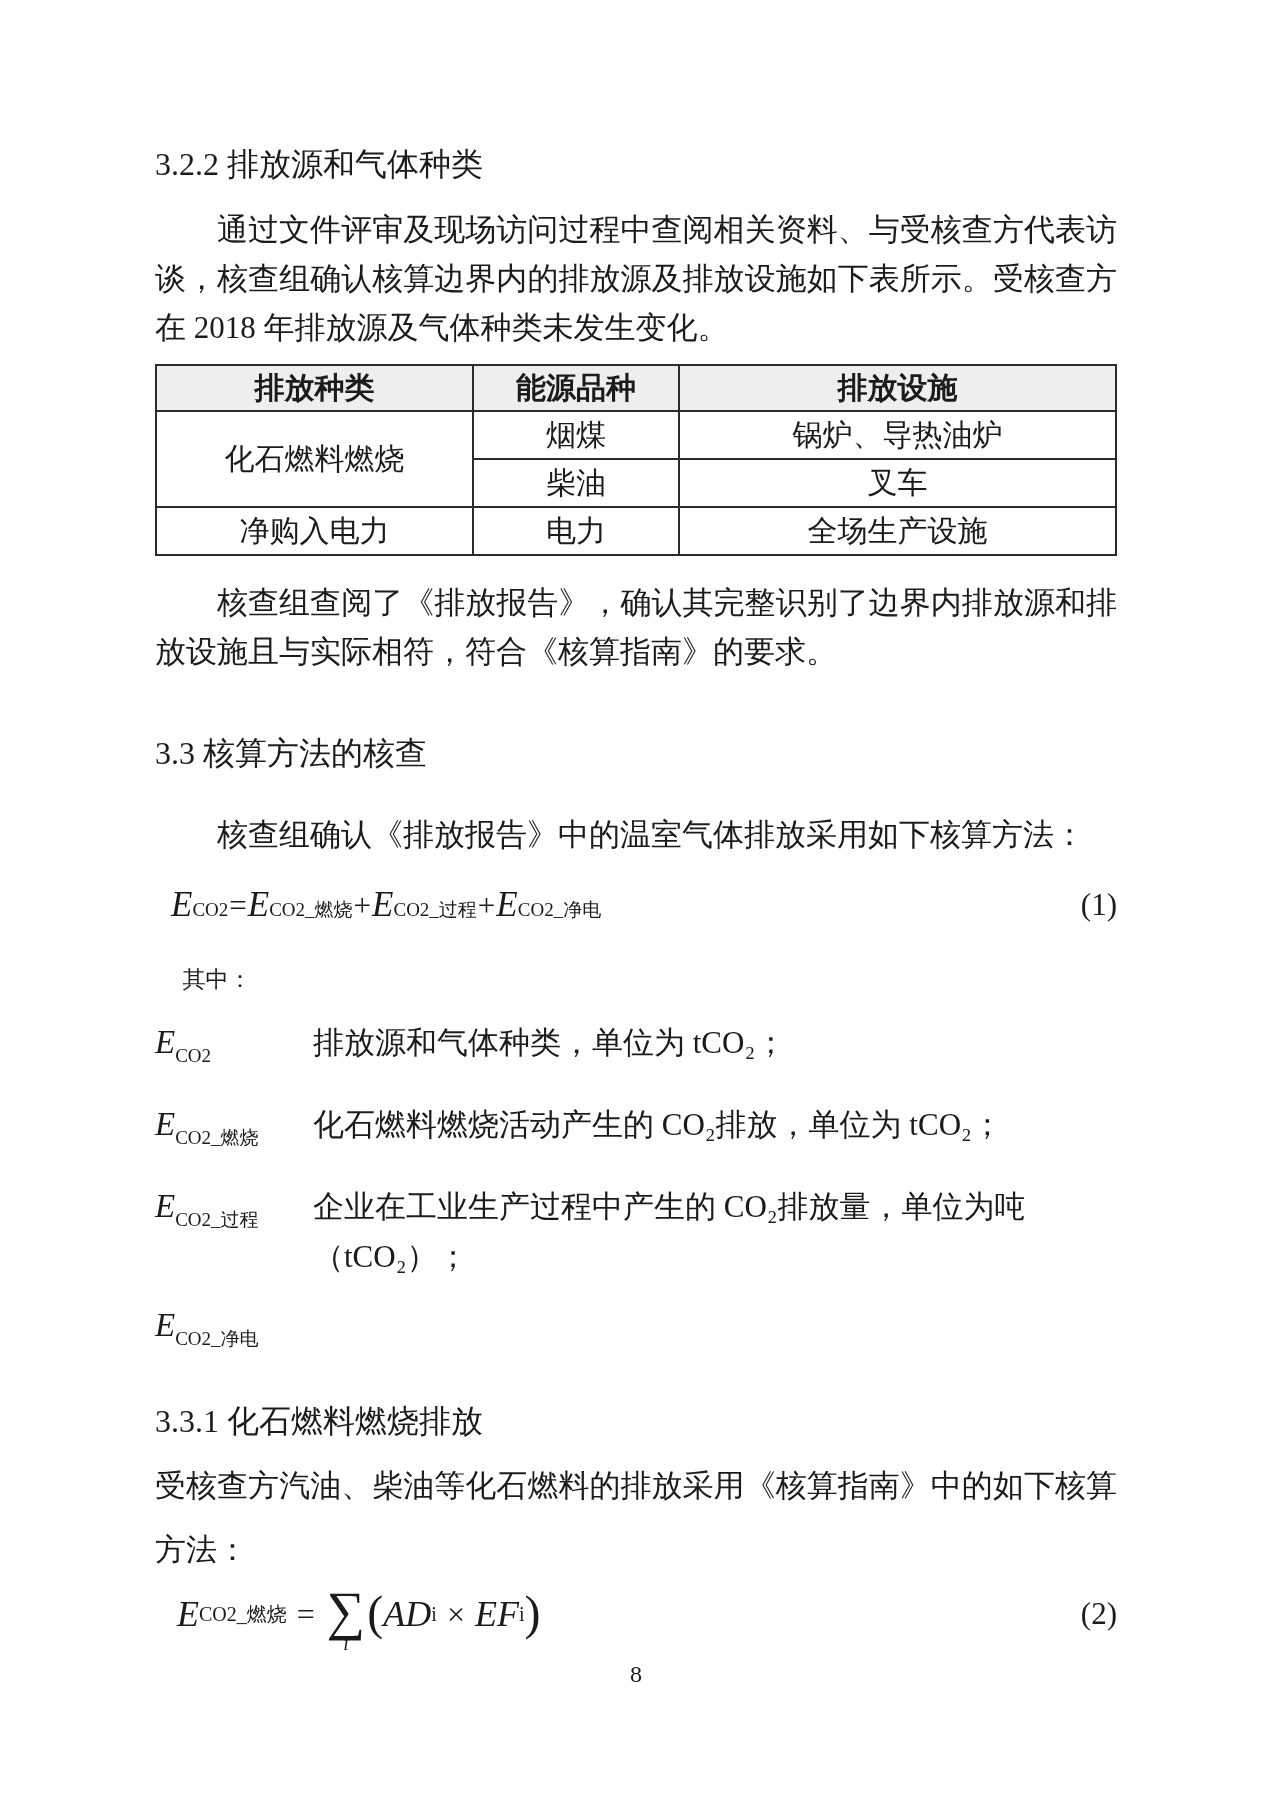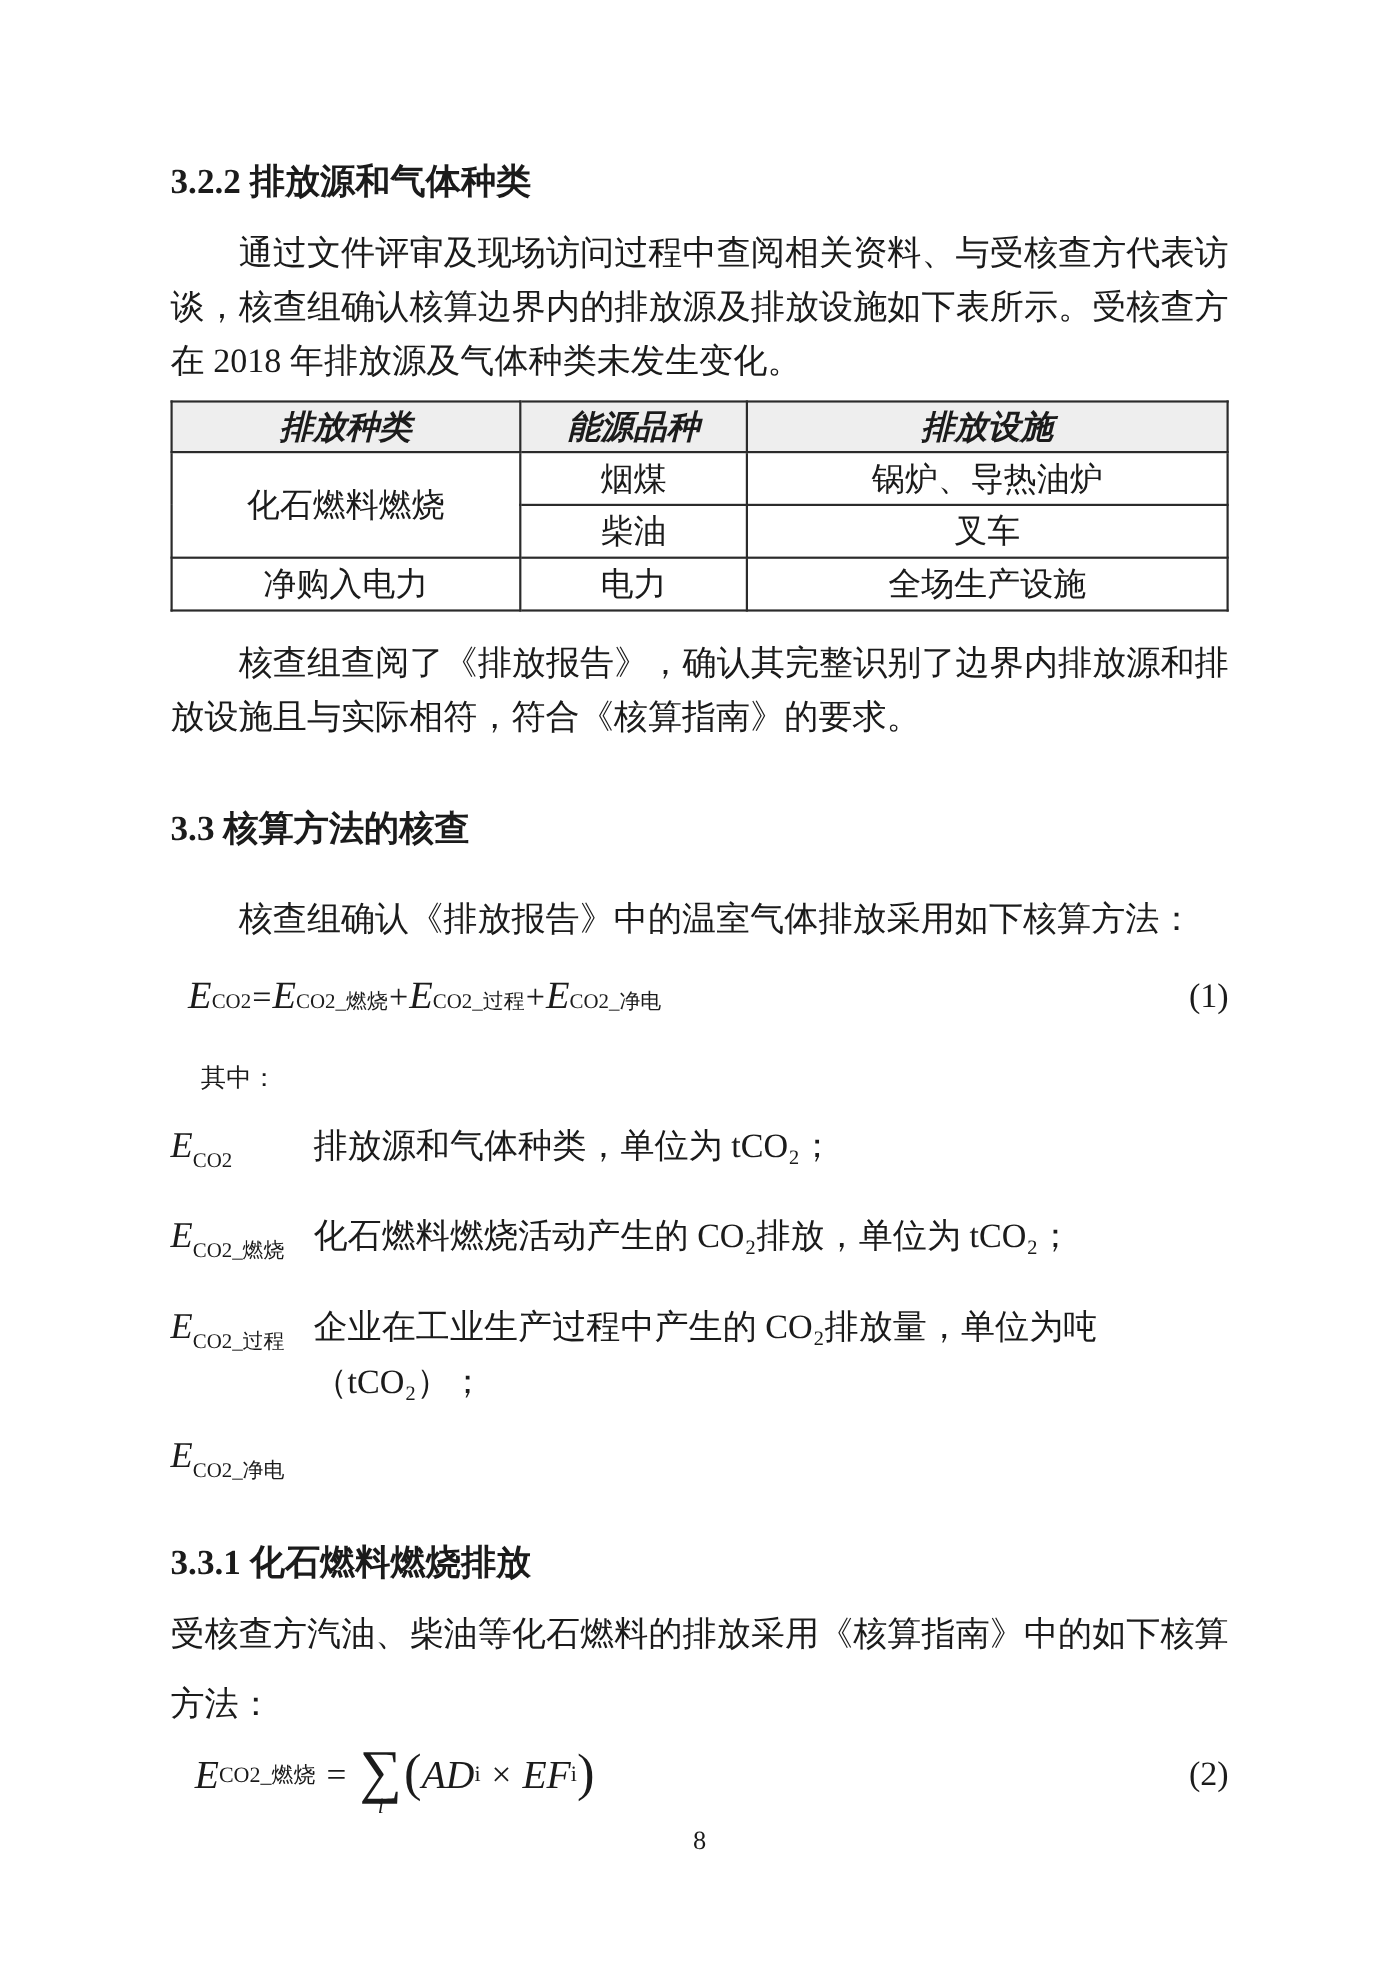--- a/index.html
+++ b/index.html
@@ -10,21 +10,21 @@
     color:#1b1b1b;
     font-family:"Liberation Serif","DejaVu Serif",serif;
     overflow:hidden;
     box-sizing:border-box;
   }
   .content {
     position:absolute;
     left:155px; right:155px; top:0;
   }
   .sec-heading {
-    font-size:32px; font-weight:700; line-height:42px; margin:0;
+    font-size:32px; font-weight:400; line-height:42px; margin:0;
   }
   .h-322 { margin-top:143px; }
   .h-33  { margin-top:56px; }
   .h-331 { margin-top:36px; }
   .body-par {
     font-size:31px; line-height:49px; text-align:justify; margin:0;
   }
   .indent2 { text-indent:2em; }
   .p1 { margin-top:20px; }
   .p2 { margin-top:22px; }
@@ -38,38 +38,38 @@
     width:100%; border-collapse:collapse; table-layout:fixed;
     margin-top:12px;
   }
   table.emission th, table.emission td {
     border:2px solid #2b2b2b;
     text-align:center; vertical-align:middle;
     font-size:30px; padding:0 4px;
     overflow:hidden; white-space:nowrap;
   }
   table.emission th {
-    background:#eeeeee; font-weight:700; height:44px;font-style:italic;
+    background:#eeeeee; font-weight:700; height:44px;
   }
   table.emission td { height:46px; font-weight:400; }
   .formula-row {
     display:flex; justify-content:space-between; align-items:center;
     margin-top:26px; padding-left:16px;
   }
   .formula-left { display:flex; align-items:baseline; }
   .fvar { font-style:italic; font-size:35px; }
   .fsub { font-size:19px; font-style:normal; vertical-align:-9px; }
   .fop  { font-size:31px; font-style:normal; padding:0 1px; }
   .fnum { font-size:31px; font-style:normal; }
   .among-line {
     margin-top:30px; font-size:23px; line-height:50px; text-indent:1.2em;
   }
   .def-row {
     display:flex; align-items:baseline;
-    font-size:31px; line-height:50px; margin-top:18px;
+    font-size:31px; line-height:50px; margin-top:18px;gap:28px;
   }
   .def-row.first { margin-top:12px; }
   .def-sym { flex:0 0 130px; font-style:italic; font-size:33px; }
   .def-desc { flex:1; text-align:left; }
   .formula2-row {
     display:flex; justify-content:space-between; align-items:center;
     margin-top:0; padding-left:22px;
   }
   .formula2-left { display:flex; align-items:center; }
   .f2var { font-style:italic; font-size:36px; }

